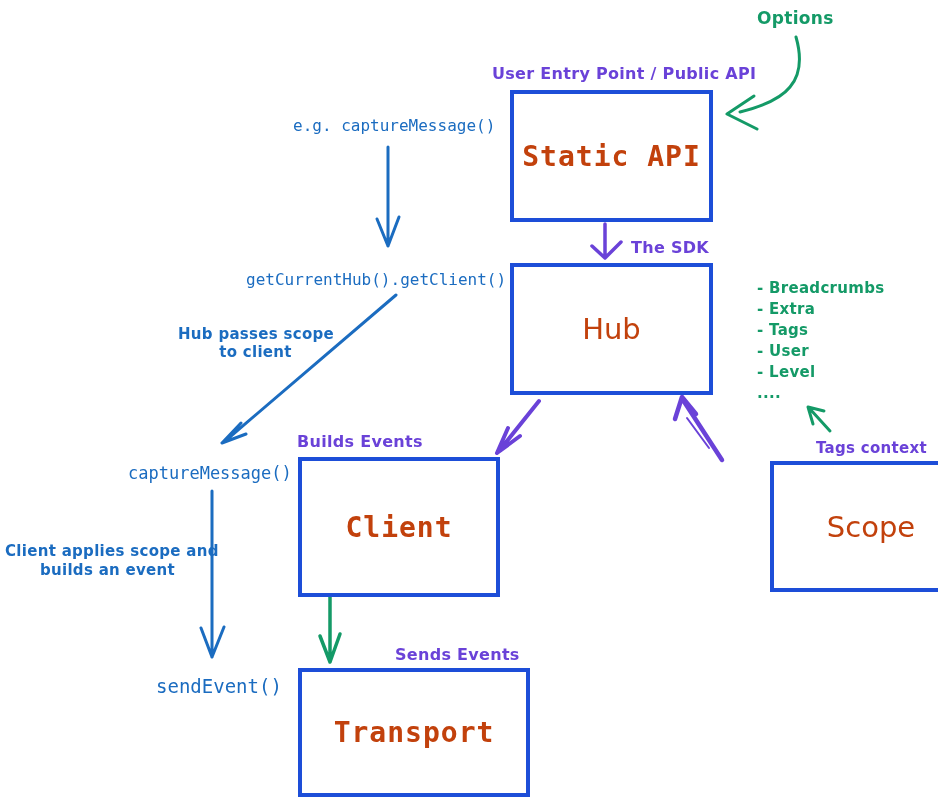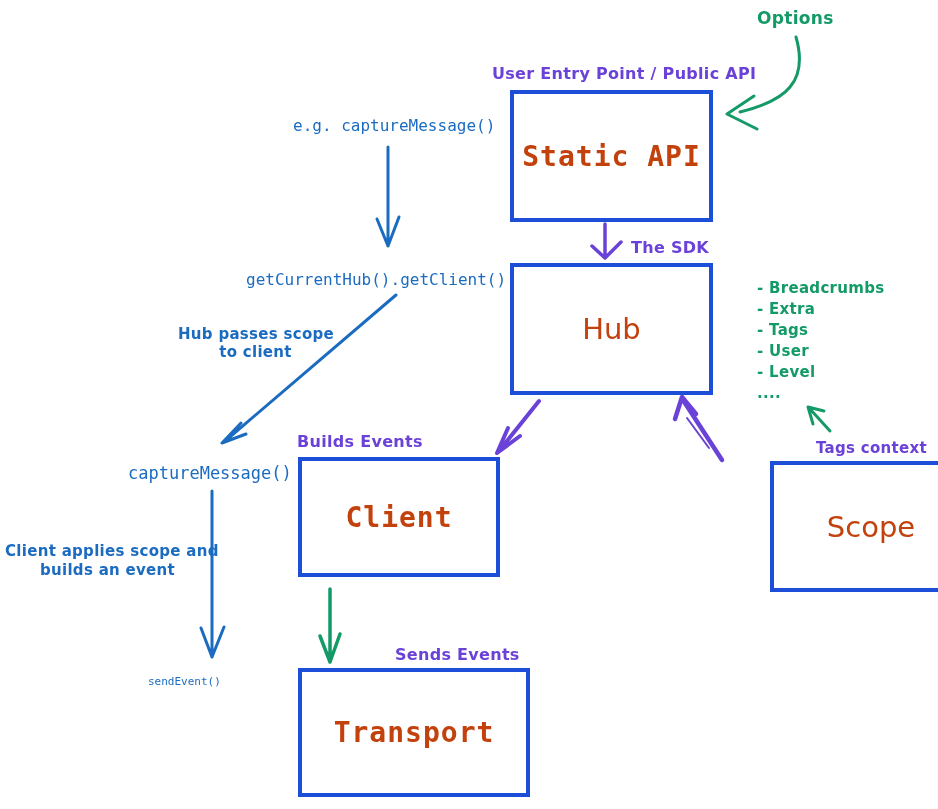--- a/index.html
+++ b/index.html
@@ -106,21 +106,21 @@
   </svg>
 
   <div class="box" style="left:510px; top:90px; width:203px; height:132px;">
     <span class="box-label-mono">Static API</span>
   </div>
 
   <div class="box" style="left:510px; top:263px; width:203px; height:132px;">
     <span class="box-label-sans">Hub</span>
   </div>
 
-  <div class="box" style="left:298px; top:457px; width:202px; height:120px;">
+  <div class="box" style="left:298px; top:457px; width:202px; height:140px;">
     <span class="box-label-mono">Client</span>
   </div>
 
   <div class="box" style="left:770px; top:461px; width:202px; height:131px;">
     <span class="box-label-sans">Scope</span>
   </div>
 
   <div class="box" style="left:298px; top:668px; width:232px; height:129px;">
     <span class="box-label-mono">Transport</span>
   </div>
@@ -145,21 +145,21 @@
     <div>- Level</div>
     <div>....</div>
   </div>
 
   <div class="code" style="left:293px; top:116px;">e.g. captureMessage()</div>
 
   <div class="code" style="left:246px; top:270px;">getCurrentHub().getClient()</div>
 
   <div class="code" style="left:128px; top:463px; font-size:17px;">captureMessage()</div>
 
-  <div class="code" style="left:148px; top:675px; font-size:11px;">sendEvent()</div>
+  <div class="code" style="left:156px; top:675px; font-size:19px;">sendEvent()</div>
 
   <div class="hand hand-blue center" style="left:158px; top:325px; width:155px;margin-left:20px;">
     <div>Hub passes scope</div>
     <div>to client</div>
   </div>
 
   <div class="hand hand-blue center" style="left:5px; top:542px; width:205px; line-height:19px;">
     <div>Client applies scope and</div>
     <div>builds an event</div>
   </div>

